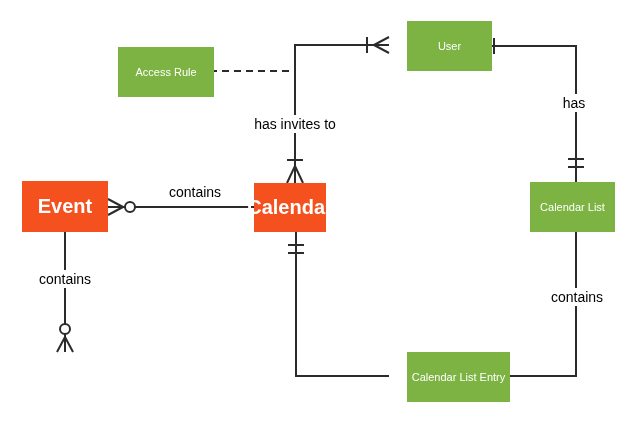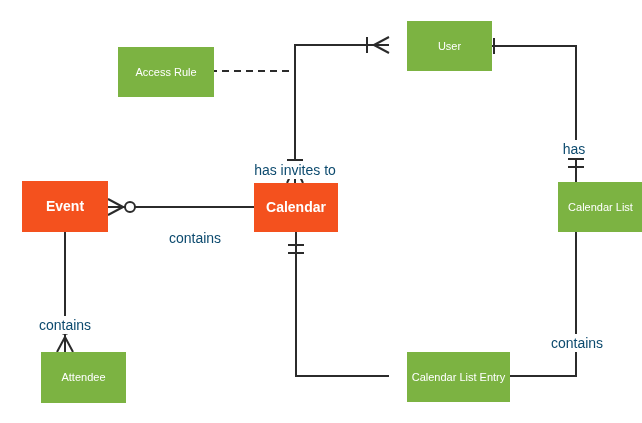--- a/index.html
+++ b/index.html
@@ -30,41 +30,40 @@
     padding: 2px 4px;
   }
   .entity.green {
     background: #7cb342;
     font-size: 11px;
     font-weight: 400;
     margin-left: 18px;
   }
   .entity.orange {
     background: #f4511e;
-    font-size: 14px;
+    font-size: 20px;
     font-weight: 700;
   }
   .rel-label {
     position: absolute;
     transform: translate(-50%, -50%);
     background: #ffffff;
-    color: #0c4a6e;
+    color: #000000;
     font-size: 14px;
     font-weight: 400;
     white-space: nowrap;
     padding: 1px 4px;
     z-index: 1;
-    margin-top: 46px;
   }
   
   #ent-access-rule        { left: 100px; top:  47px; width: 96px; height: 50px; }
   #ent-user               { left: 389px; top:  21px; width: 85px; height: 50px; }
   #ent-event              { left:  22px; top: 181px; width: 86px; height: 51px; }
-  #ent-calendar           { left: 254px; top: 183px; width: 84px; height: 49px; }
-  #ent-calendar-list      { left: 540px; top: 182px; width: 85px; height: 50px; }
+  #ent-calendar           { left: 254px; top: 183px; width: 72px; height: 49px; }
+  #ent-calendar-list      { left: 512px; top: 182px; width: 85px; height: 50px; }
   #ent-attendee           { left:  23px; top: 352px; width: 85px; height: 51px; }
   #ent-calendar-list-entry{ left: 389px; top: 352px; width: 103px; height: 50px; }
   
   #lbl-has-access-to { left: 295px; top: 124px; }
   #lbl-has           { left: 574px; top: 103px; }
   #lbl-contains-ec   { left: 195px; top: 192px; }
   #lbl-invites       { left:  65px; top: 279px; }
   #lbl-references    { left: 296px; top: 284px; }
   #lbl-contains-cle  { left: 577px; top: 297px; }
 </style>
@@ -136,23 +135,20 @@
   </div>
 
   <div class="entity orange" id="ent-calendar">
     <span>Calendar</span>
   </div>
 
   <div class="entity green" id="ent-calendar-list">
     <span>Calendar List</span>
   </div>
 
-  <div class="entity green" id="ent-attendee">
-    <span>Attendee</span>
-  </div>
 
   <div class="entity green" id="ent-calendar-list-entry">
     <span>Calendar List Entry</span>
   </div>
 
   <div class="rel-label" id="lbl-has-access-to">has invites to</div>
 
   <div class="rel-label" id="lbl-has">has</div>
 
   <div class="rel-label" id="lbl-contains-ec">contains</div>

